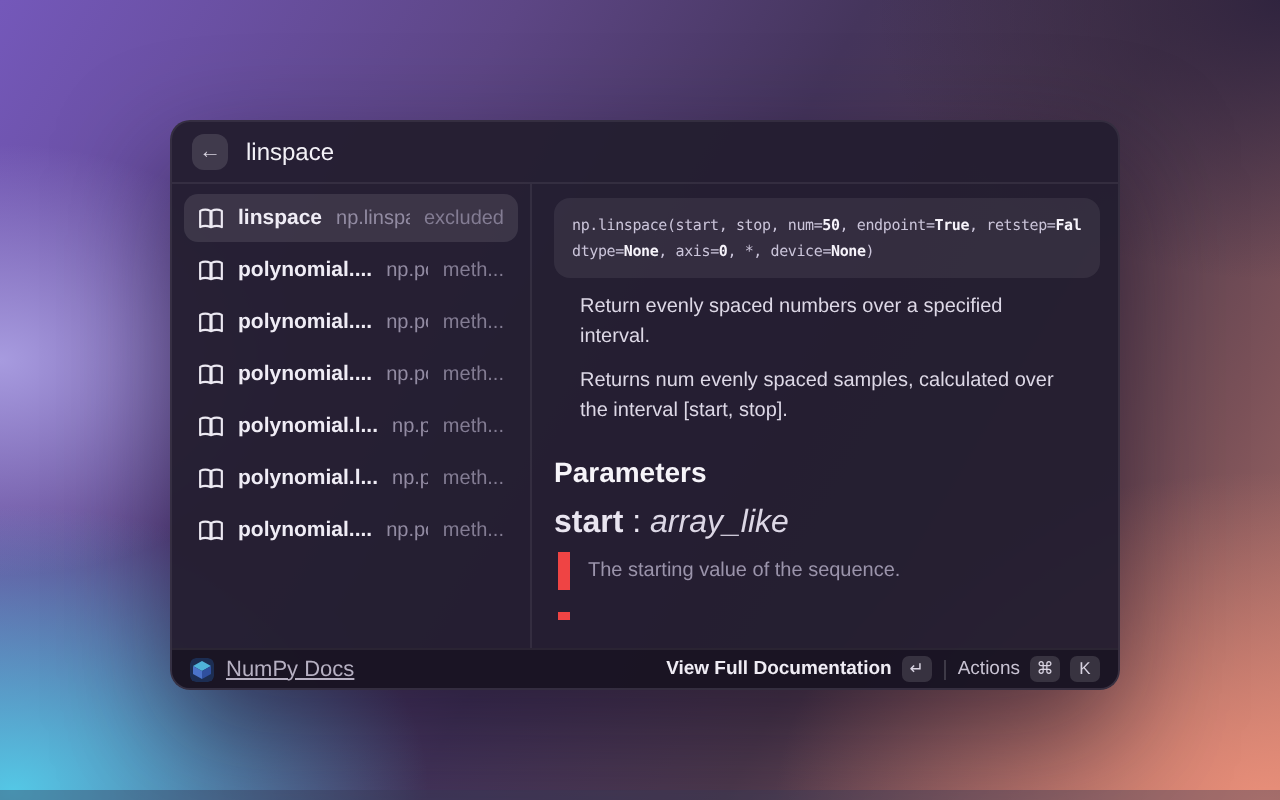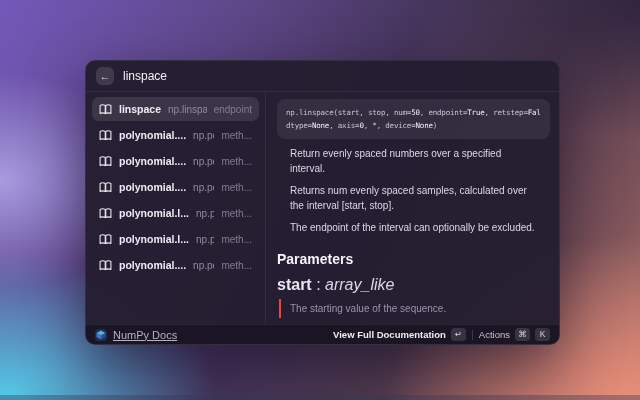--- a/index.html
+++ b/index.html
@@ -30,27 +30,27 @@
   .row.sel{background:rgba(255,255,255,0.10);}
   .bicon{flex:0 0 13px;width:13px;height:13px;color:#ece9f2;display:block;}
   .rt{font-size:10.5px;font-weight:600;color:#efecf5;white-space:nowrap;}
   .rs{font-size:10px;color:#928ba2;white-space:nowrap;overflow:hidden;}
   .rk{margin-left:auto;font-size:10px;color:#837c93;white-space:nowrap;}
   
   .right{flex:1;min-width:0;padding:7px 9px 0 11px;overflow:hidden;position:relative;}
   .code{background:rgba(255,255,255,0.07);border-radius:8px;padding:7px 9px;margin-bottom:4px;
     font-family:"DejaVu Sans Mono",monospace;font-size:7.5px;letter-spacing:-0.2px;color:#cbc5da;line-height:1.75;}
   .code .ln{white-space:nowrap;overflow:hidden;}
-  .code .b{font-weight:400;color:#f6f3fa;}
+  .code .b{font-weight:700;color:#f6f3fa;}
   .right p{font-size:10px;color:#ddd8e6;line-height:1.45;margin:8px 13px;}
   .ph{font-size:14px;font-weight:700;color:#f6f4f9;margin:15px 0 9px;}
   .pline{font-size:16px;color:#e9e5f0;margin:0 0 5px;}
   .pline .nm{font-weight:700;}
   .pline .tp{font-style:italic;color:#dcd7e5;}
-  .bq{border-left:2px solid #ef4444;margin:5px 0 11px 2px;padding:2px 0 2px 9px;
+  .bq{border-left:6px solid #ef4444;margin:5px 0 11px 2px;padding:2px 0 2px 9px;
     color:#9b94ab;font-size:10px;line-height:1.52;}
   
   .ftr{height:19px;flex:0 0 19px;display:flex;align-items:center;padding:0 9px;gap:6px;
     background:rgba(22,17,31,0.72);border-top:1px solid rgba(255,255,255,0.07);}
   .np-logo{width:12px;height:12px;border-radius:3px;flex:0 0 12px;display:block;}
   .src{font-size:11px;color:#b6b0c2;text-decoration:underline;}
   .fright{margin-left:auto;display:flex;align-items:center;gap:6px;}
   .fbtn{display:flex;align-items:center;gap:5px;background:transparent;border:none;padding:0;cursor:pointer;}
   .flabel{font-size:9.5px;font-weight:600;color:#efecf4;}
   .flabel2{font-size:9.5px;color:#c8c2d2;}
@@ -72,21 +72,21 @@
     <div class="bod">
 
       <div class="left">
         <div class="row sel">
           <svg class="bicon" viewBox="0 0 24 24" fill="none" stroke="currentColor" stroke-width="2" stroke-linejoin="round">
               <path d="M2 4.5C5 3 8.5 3 11.5 4.5v15C8.5 18 5 18 2 19.5z"></path>
               <path d="M12.5 4.5C15.5 3 19 3 22 4.5v15c-3-1.5-6.5-1.5-9.5 0z"></path>
             </svg>
           <span class="rt">linspace</span>
           <span class="rs">np.linspace</span>
-          <span class="rk">endpoint</span>
+          <span class="rk">excluded</span>
         </div>
         <div class="row">
           <svg class="bicon" viewBox="0 0 24 24" fill="none" stroke="currentColor" stroke-width="2" stroke-linejoin="round">
               <path d="M2 4.5C5 3 8.5 3 11.5 4.5v15C8.5 18 5 18 2 19.5z"></path>
               <path d="M12.5 4.5C15.5 3 19 3 22 4.5v15c-3-1.5-6.5-1.5-9.5 0z"></path>
             </svg>
           <span class="rt">polynomial....</span>
           <span class="rs">np.polyn...</span>
           <span class="rk">meth...</span>
         </div>
@@ -137,21 +137,20 @@
         </div>
       </div>
 
       <div class="right">
         <div class="code">
           <div class="ln"><span>np.linspace(start, stop, num=</span><span class="b">50</span><span>, endpoint=</span><span class="b">True</span><span>, retstep=</span><span class="b">False</span></div>
           <div class="ln"><span>dtype=</span><span class="b">None</span><span>, axis=</span><span class="b">0</span><span>, *, device=</span><span class="b">None</span><span>)</span></div>
         </div>
         <p>Return evenly spaced numbers over a specified interval.</p>
         <p>Returns num evenly spaced samples, calculated over the interval [start, stop].</p>
-        <p>The endpoint of the interval can optionally be excluded.</p>
 
         <div class="ph">Parameters</div>
 
         <div class="pline">
           <span class="nm">start</span><span> : </span><span class="tp">array_like</span>
         </div>
         <div class="bq">
           <span>The starting value of the sequence.</span>
         </div>
 

